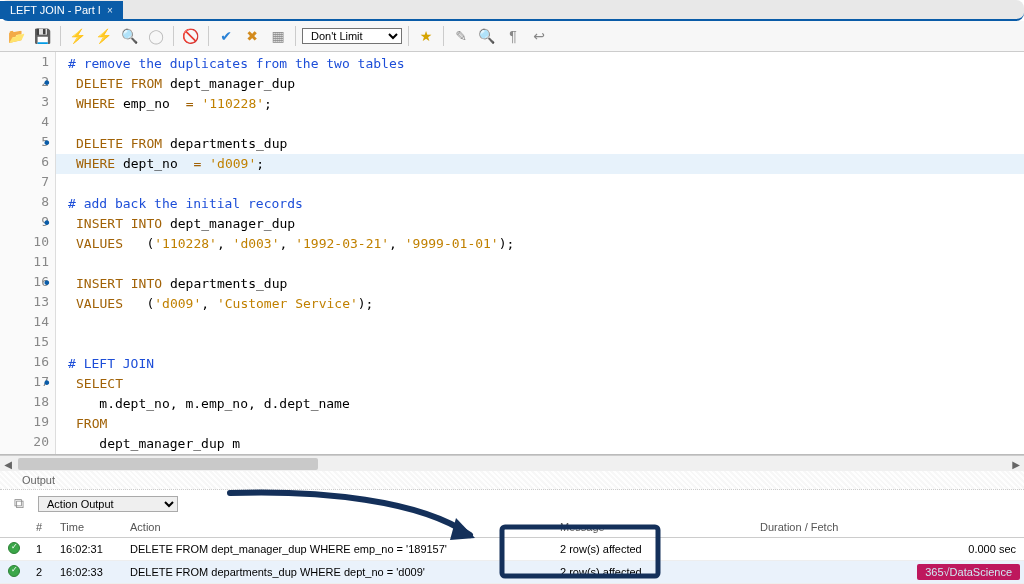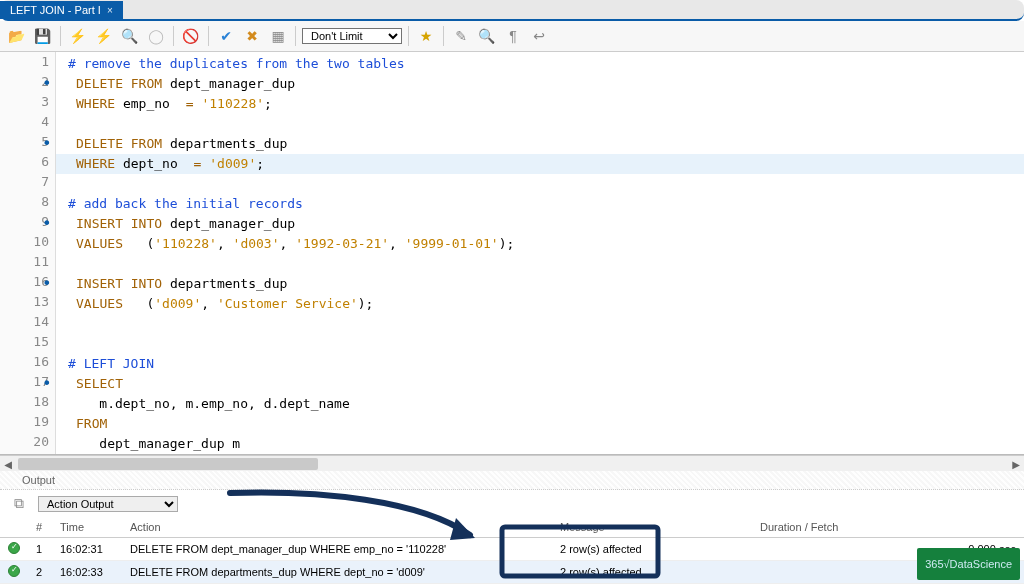--- a/index.html
+++ b/index.html
@@ -127,22 +127,22 @@
   }
   .grid th { color: #555; font-weight: 400; border-bottom: 1px solid #ccc; }
   .grid tr.sel td { background: #eaf2fb; }
   .status-dot {
     display:inline-block;width:12px;height:12px;border-radius:50%;
     background:#3aa648;border:1px solid #2c8236;position:relative;
   }
   .status-dot::after{content:"✓";color:#fff;font-size:8px;position:absolute;left:2px;top:-1px;}
   .watermark {
     position: fixed; right: 4px; bottom: 4px;
-    background: #15803d; color: #cfeaf3;
-    font-size: 11px; padding: 10px 8px; border-radius: 2px;
+    background: #be185d; color: #cfeaf3;
+    font-size: 11px; padding: 2px 8px; border-radius: 2px;
     font-family: Arial, sans-serif;
   }
   
   .annot { position: fixed; pointer-events: none; }
   .annot svg { overflow: visible; }
 </style>
 </head>
 <body>
 
 <div class="tabbar">
@@ -228,21 +228,21 @@
       <th style="width:430px">Action</th>
       <th style="width:200px">Message</th>
       <th>Duration / Fetch</th>
     </tr>
   </thead>
   <tbody id="grid-body">
       <tr>
         <td><span class="status-dot"></span></td>
         <td>1</td>
         <td>16:02:31</td>
-        <td>DELETE FROM dept_manager_dup  WHERE emp_no = '110228'</td>
+        <td>DELETE FROM dept_manager_dup  WHERE emp_no = '189157'</td>
         <td>2 row(s) affected</td>
         <td style="text-align:right">0.000 sec</td>
       </tr>
       <tr class="sel">
         <td><span class="status-dot"></span></td>
         <td>2</td>
         <td>16:02:33</td>
         <td>DELETE FROM departments_dup  WHERE dept_no = 'd009'</td>
         <td>2 row(s) affected</td>
         <td style="text-align:right">0.000 sec</td>

